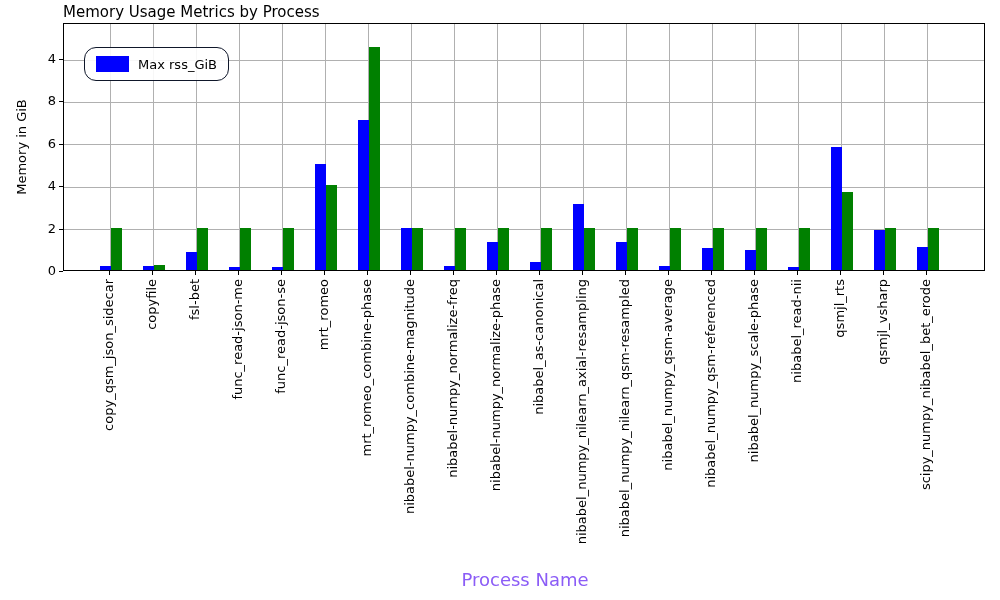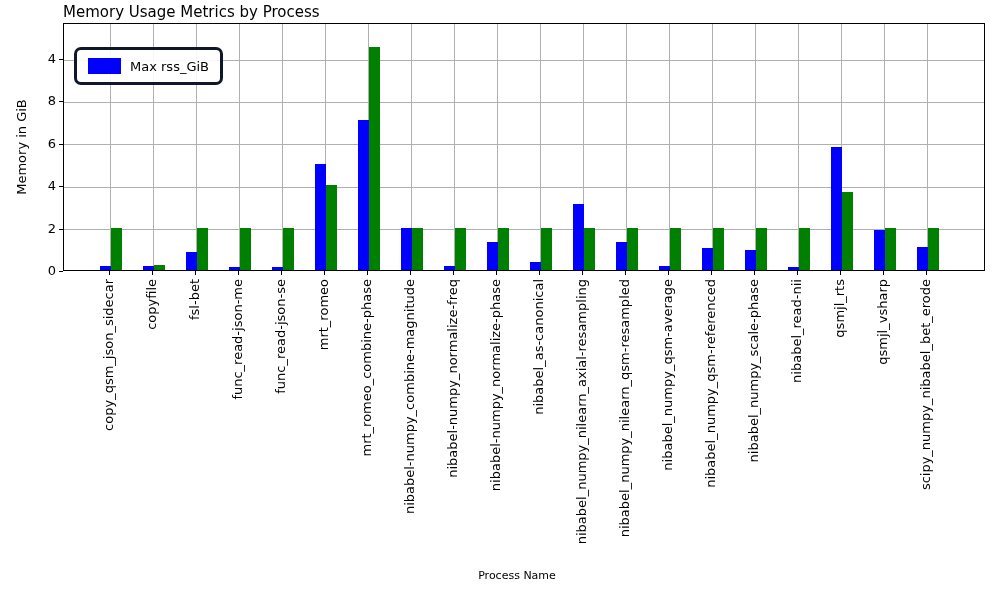--- a/index.html
+++ b/index.html
@@ -31,26 +31,26 @@
   .xtick-label-wrap span {
     writing-mode:vertical-rl; transform:rotate(180deg);
     font-size:13px; line-height:1.1; white-space:nowrap; color:#000;
   }
   .y-axis-label {
     position:absolute; left:21px; top:147px;
     transform:translate(-50%,-50%) rotate(-90deg);
     font-size:13px; white-space:nowrap; color:#000;
   }
   .x-axis-label {
-    position:absolute; left:56px; top:569px; width:922px;
-    text-align:center; font-size:11px; color:#000000;
+    position:absolute; left:64px; top:569px; width:922px;
+    text-align:center; font-size:18px; color:#8b5cf6;
   }
   .legend {
-    position:absolute; left:10px; top:23px;
-    background:rgba(255,255,255,0.9); border:3px solid #0f172a; border-radius:7px;
+    position:absolute; left:20px; top:23px;
+    background:rgba(255,255,255,0.9); border:1px solid #0f172a; border-radius:12px;
     padding:8px 11px; display:flex; flex-direction:column; gap:8px; z-index:5;
   }
   .legend-row { display:flex; align-items:center; gap:9px; }
   .legend-swatch { width:33px; height:16px; }
   .legend-label { font-size:13px; color:#000; white-space:nowrap; }
 </style>
 </head>
 <body>
 
 <div class="figure">

